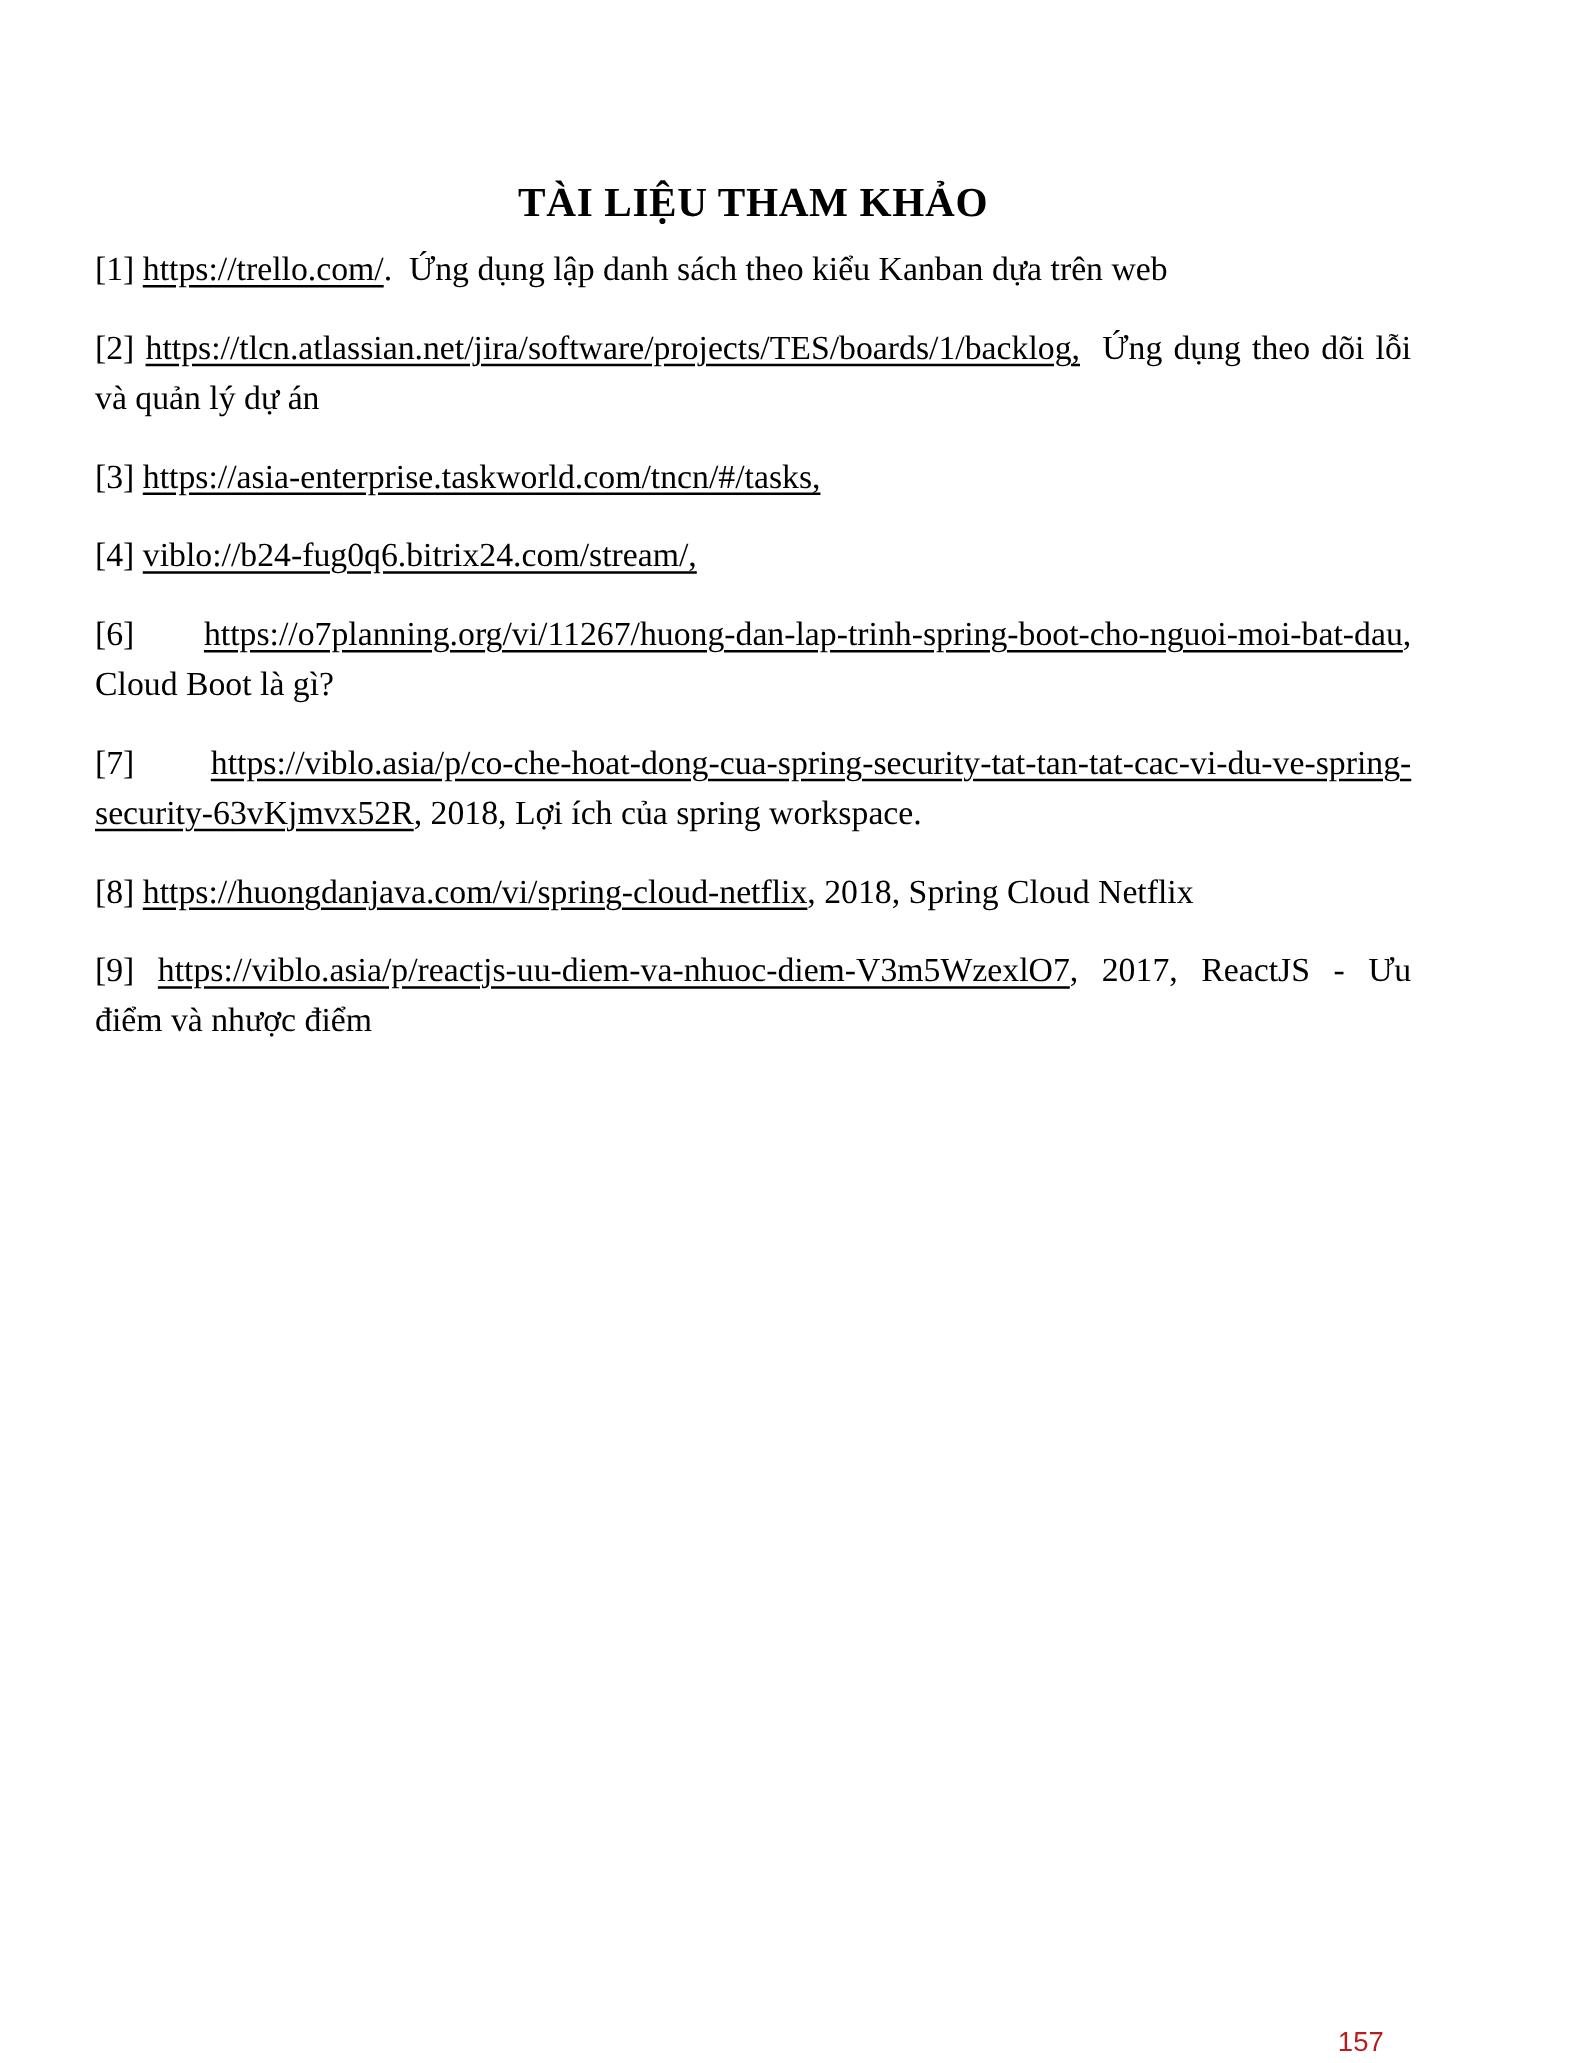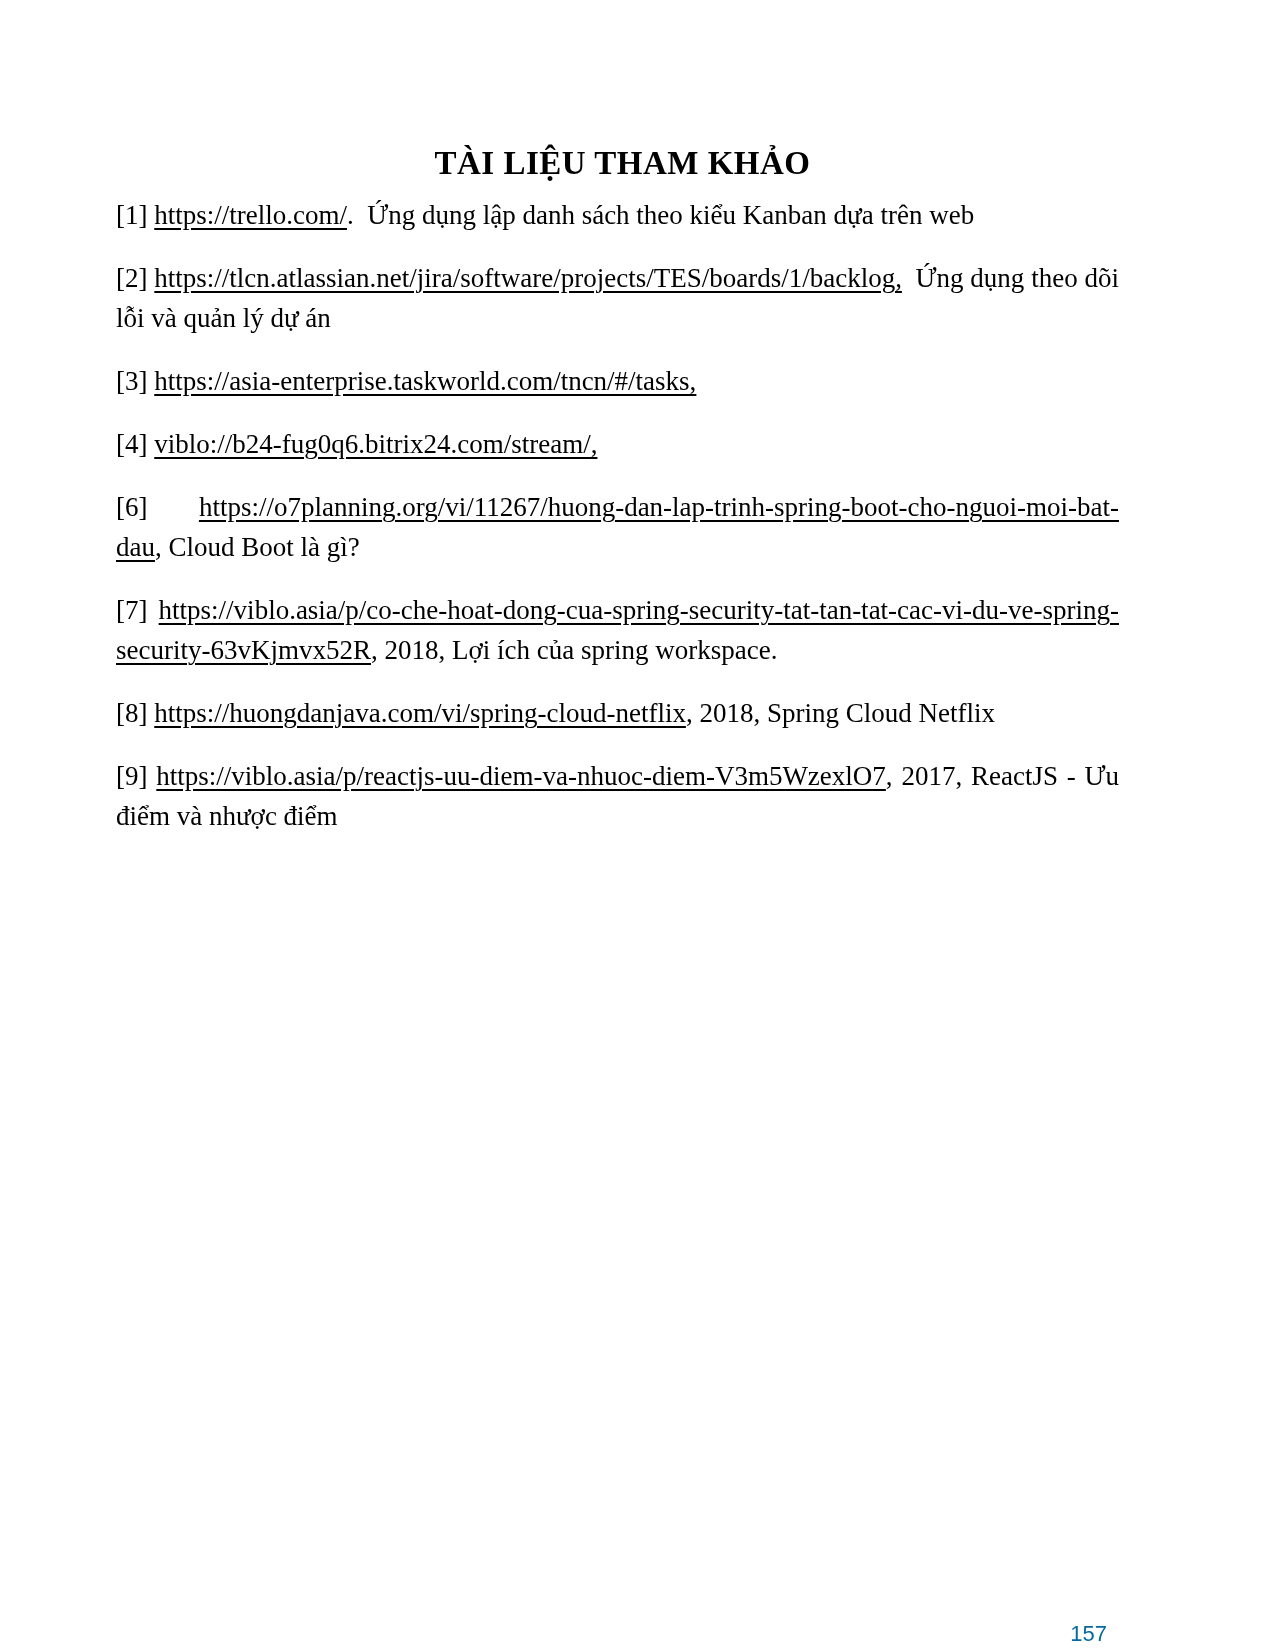--- a/index.html
+++ b/index.html
@@ -11,51 +11,51 @@
     font-family: "Liberation Serif", "DejaVu Serif", serif;
     position: relative;
     overflow: hidden;
   }
   .page {
     position: absolute;
     inset: 0;
     background: #ffffff;
   }
   .content {
-    padding: 143px 146px 0 116px;
+    padding: 143px 146px 0 76px;
   }
   .doc-title {
     font-size: 33px;
     line-height: 40px;
     font-weight: bold;
     text-align: center;
     margin: 0 0 12px 0;
     letter-spacing: 0.5px;
   }
   .ref {
     font-size: 27px;
     line-height: 40px;
     text-align: justify;
-    margin: 0 10px 23px 0;
+    margin: 0 0 23px 0;
   }
   .ref a {
     color: #000000;
     text-decoration: underline;
     text-decoration-thickness: 2px;
     text-underline-offset: 4px;
     cursor: pointer;
   }
   .page-number {
     position: absolute;
     top: 1621px;
     right: 168px;
     font-family: "Liberation Sans", "DejaVu Sans", sans-serif;
     font-size: 22px;
     line-height: 26px;
-    color: #0369a1;
+    color: #b91c1c;
   }
 </style>
 </head>
 <body>
 
 <div class="page">
   <div class="content">
 
     <h1 class="doc-title">TÀI LIỆU THAM KHẢO</h1>
 

